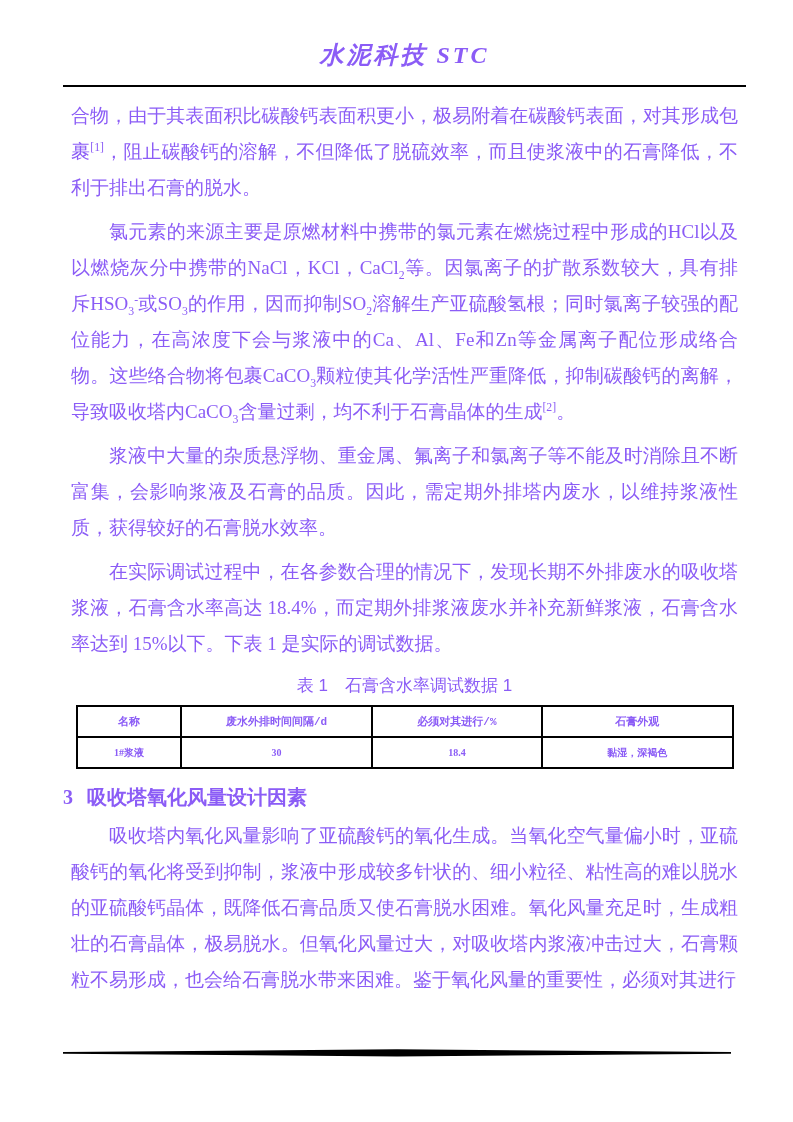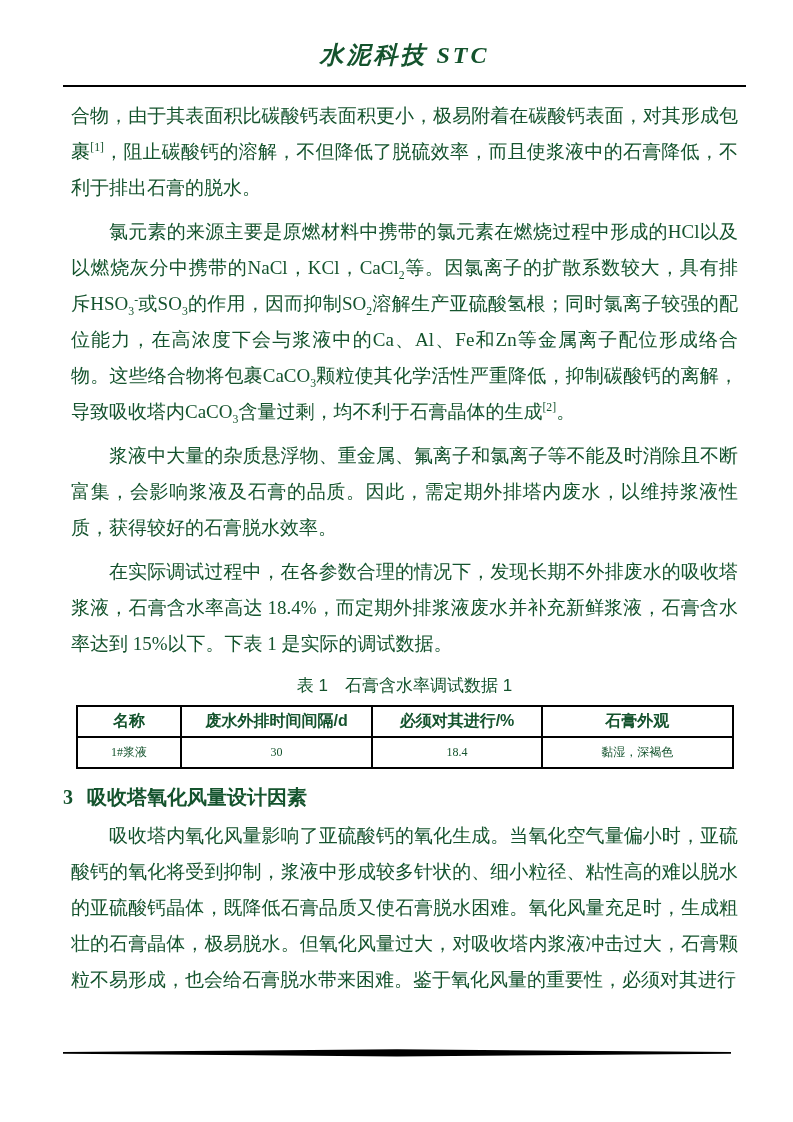--- a/index.html
+++ b/index.html
@@ -5,21 +5,21 @@
   html, body {
     margin: 0;
     padding: 0;
     background: #ffffff;
   }
   .page {
     position: relative;
     width: 793px;
     height: 1122px;
     background: #ffffff;
-    color: #14532d;
+    color: #8b5cf6;
     overflow: hidden;
     font-family: "Liberation Serif", serif;
   }
   .header {
     margin: 0 47px 0 63px;
   }
   .journal-title {
     padding-top: 42px;
     text-align: center;
     font-size: 24px;
@@ -67,28 +67,28 @@
     table-layout: fixed;
   }
   table.data-table th, table.data-table td {
     border: 2px solid #000000;
     height: 29px;
     text-align: center;
     vertical-align: middle;
     padding: 0 2px;
   }
   table.data-table th {
-    font-family: Liberation Sans, sans-serif;
+    font-family: Liberation Mono, monospace;
     font-weight: bold;
-    font-size: 16px;
+    font-size: 11px;
   }
   table.data-table td {
     font-family: "Liberation Serif", serif;
-    font-size: 12px;
-    font-weight: normal;
+    font-size: 10px;
+    font-weight: bold;
     border-radius: 13px;
   }
   .section-heading {
     margin: 15px 0 7px 0;
     font-size: 20px;
     font-weight: bold;
     font-family: "Liberation Sans", sans-serif;
     line-height: 1.3;
   }
   .section-heading .sec-num {

